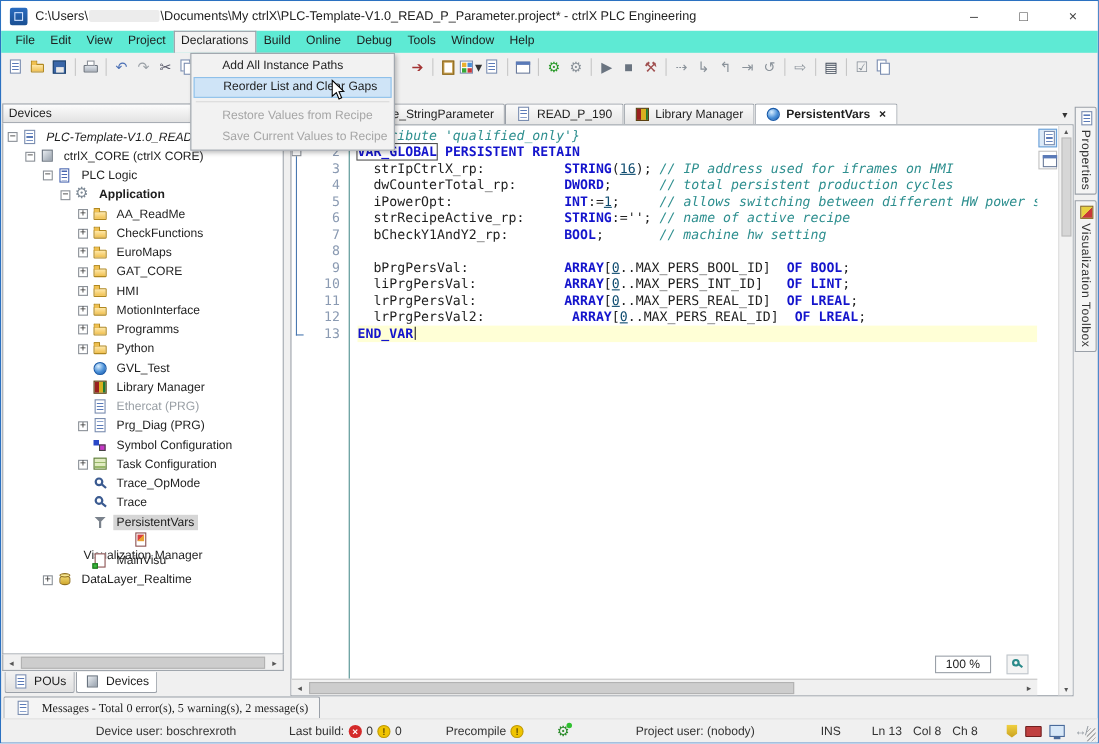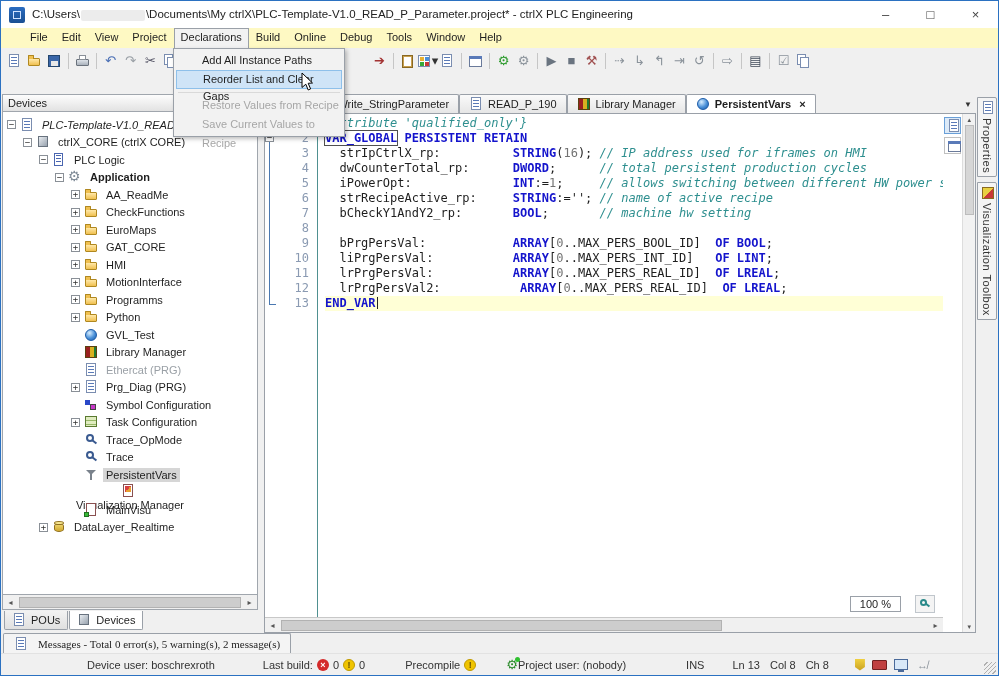--- a/index.html
+++ b/index.html
@@ -10,21 +10,21 @@
   
   .titlebar{height:27px;background:#fff;display:flex;align-items:center;flex:none;}
   .app-icon{width:16px;height:16px;margin:0 7px 0 8px;background:linear-gradient(#2a6cc0,#1a4f92);border-radius:2px;position:relative;flex:none;}
   .app-icon::before{content:"";position:absolute;inset:4px;border:1px solid #cfe2ff;}
   .title-text{font-size:11.5px;color:#222;white-space:nowrap;}
   .redacted{display:inline-block;width:64px;height:11px;background:#ececec;border-radius:2px;vertical-align:middle;margin:0 1px;}
   .win-controls{margin-left:auto;display:flex;height:100%;}
   .win-btn{width:45px;height:100%;display:flex;align-items:center;justify-content:center;font-size:13px;color:#444;}
 
   
-  .menubar{height:20px;display:flex;align-items:stretch;padding-left:22px;background:#fef9c3;flex:none;}
+  .menubar{height:20px;display:flex;align-items:stretch;padding-left:6px;background:#5eead4;flex:none;}
   .menu-item{padding:3px 7px;white-space:nowrap;}
   .menu-item.open{background:#f2f2f2;border:1px solid #9aa0a8;border-bottom:none;padding:2px 6px 3px 6px;}
 
   
   .toolbar{height:25px;display:flex;align-items:center;padding-left:4px;gap:1px;flex:none;}
   .tb-ic{width:19px;height:19px;display:flex;align-items:center;justify-content:center;border-radius:2px;flex:none;}
   .tb-glyph{font-size:13px;line-height:13px;}
   .tb-sep{width:1px;height:16px;background:#c6c6c6;margin:0 3px;flex:none;}
   .tb-spacer{flex:none;height:1px;}
   .gap-strip{height:21px;flex:none;}
@@ -107,21 +107,21 @@
   .fold-bracket{position:absolute;left:4px;top:25px;height:165px;width:6px;border-left:1px solid #4a78b0;border-bottom:1px solid #4a78b0;z-index:2;}
   .fold-box{position:absolute;left:0;top:19px;width:9px;height:9px;border:1px solid #8a9097;background:#fff;font-size:9px;line-height:7px;text-align:center;box-sizing:border-box;z-index:3;font-family:"DejaVu Sans Mono",monospace;}
   .gutter-sep{position:absolute;left:52px;top:0;bottom:0;width:1px;background:#4f9090;}
   .code-line{height:15px;line-height:15px;display:flex;white-space:pre;}
   .ln{width:38px;margin-left:12px;flex:none;text-align:right;padding-right:6px;color:#8a9ab2;box-sizing:border-box;}
   .code-text{flex:1;margin-left:10px;}
   .code-line.hl .code-text{background:#ffffd6;}
   .k{color:#1414cc;font-weight:bold;}
   .kb{color:#1414cc;font-weight:bold;outline:1px solid #505050;}
   .c{color:#2e8f8f;font-style:italic;}
-  .n{color:#737373;}
+  .n{color:#0c4a6e;text-decoration:underline;}
   .caret{display:inline-block;width:1px;height:12px;background:#222;vertical-align:-2px;margin-left:1px;}
   .zoom-box{position:absolute;right:8px;bottom:4px;display:flex;align-items:center;gap:14px;z-index:5;font-family:"Liberation Sans",sans-serif;}
   .zoom-val{border:1px solid #9aa0a8;background:#fff;padding:1px 9px;font-size:11px;}
   .zoom-mag{width:18px;height:16px;border:1px solid #c0c6cc;background:#f4f4f4;position:relative;}
   .zoom-mag::before{content:"";position:absolute;left:4px;top:3px;width:7px;height:7px;border:2px solid #2a8a8a;border-radius:50%;box-sizing:border-box;}
   .zoom-mag::after{content:"";position:absolute;left:9px;top:8px;width:5px;height:2px;background:#2a8a8a;transform:rotate(40deg);}
 
   .right-col{width:32px;flex:none;display:flex;}
   .btn-col{width:20px;display:flex;flex-direction:column;align-items:center;padding-top:3px;gap:3px;}
   .view-btn{width:17px;height:17px;border:1px solid #c0c0c0;background:#fff;display:flex;align-items:center;justify-content:center;box-sizing:border-box;}
@@ -149,21 +149,21 @@
   .sb-gear{color:#2a8a2a;font-size:13px;position:relative;}
   .sb-gear::after{content:"";position:absolute;right:-2px;top:0;width:5px;height:5px;border-radius:50%;background:#30c030;}
   .sh-shield{width:10px;height:12px;background:linear-gradient(#f0d040,#c8a020);clip-path:polygon(50% 100%,0 70%,0 0,100% 0,100% 70%);display:inline-block;}
   .sh-drive{width:13px;height:8px;background:#c04040;border:1px solid #702020;border-radius:1px;display:inline-block;}
   .sh-pc{width:12px;height:9px;border:1px solid #4a6a9a;background:#d8e8f8;position:relative;display:inline-block;margin-right:2px;}
   .sh-pc::after{content:"";position:absolute;left:3px;bottom:-3px;width:6px;height:2px;background:#4a6a9a;}
   .sh-link{color:#8a929a;font-size:11px;}
   .grip{width:12px;height:12px;margin:6px 2px 0 6px;background:repeating-linear-gradient(135deg,transparent 0 2px,#b0b0b0 2px 3px);}
 
   
-  .dropdown{position:absolute;left:172px;top:47px;width:172px;background:#f2f2f2;border:1px solid #9aa0a8;box-shadow:2px 2px 4px rgba(0,0,0,.25);z-index:60;padding:2px;box-sizing:border-box;}
+  .dropdown{position:absolute;left:172px;top:47px;width:186px;background:#f2f2f2;border:1px solid #9aa0a8;box-shadow:2px 2px 4px rgba(0,0,0,.25);z-index:60;padding:2px;box-sizing:border-box;}
   .dd-item{height:19px;line-height:19px;padding-left:26px;}
   .dd-item.hi{background:#cfe4f7;border:1px solid #8ec0ea;box-sizing:border-box;line-height:17px;}
   .dd-item.dis{color:#a6a6a6;}
   .dd-sep{height:1px;background:#d9d9d9;margin:3px 2px;}
   .cursor{position:absolute;left:300px;top:71px;z-index:70;}
 </style>
 </head>
 <body>
 
 <div class="window">
@@ -536,21 +536,21 @@
       <span class="icon-err"></span>
       <span>0</span>
       <span class="icon-warn"></span>
       <span>0</span>
     </span>
     <span class="sb-group" style="margin-left:40px">
       <span>Precompile</span>
       <span class="icon-warn"></span>
     </span>
     <span class="sb-gear" style="margin-left:30px">⚙</span>
-    <span class="sb-cell" style="">Project user: (nobody)</span>
+    <span class="sb-cell" style="margin-left:60px">Project user: (nobody)</span>
     <span class="sb-cell" style="margin-left:60px">INS</span>
     <span class="sb-group" style="margin-left:28px;gap:10px">
       <span>Ln 13</span>
       <span>Col 8</span>
       <span>Ch 8</span>
     </span>
     <span class="sb-group" style="margin-left:26px;gap:7px">
       <span class="sh-shield"></span>
       <span class="sh-drive"></span>
       <span class="sh-pc"></span>

